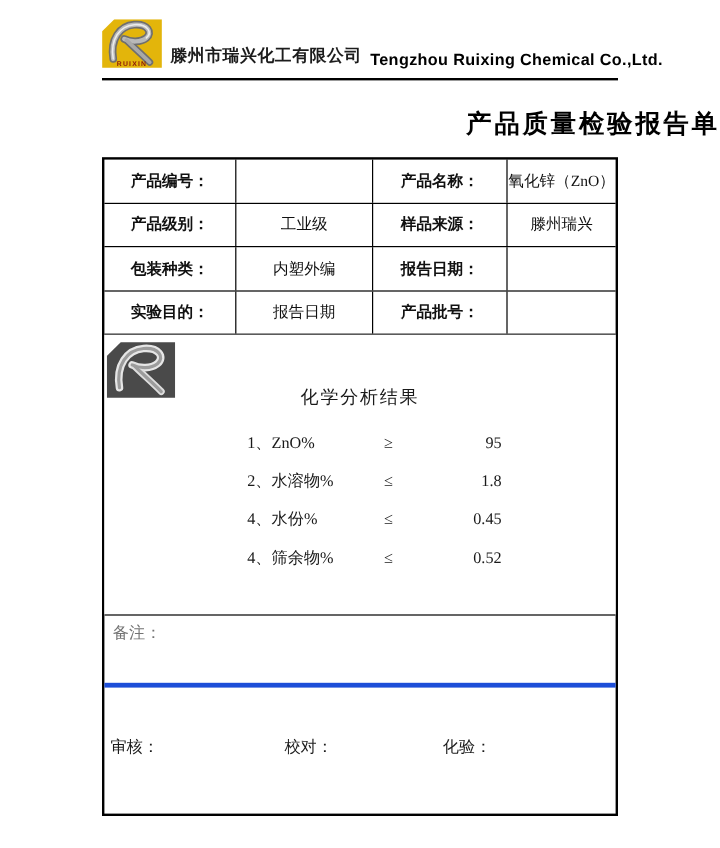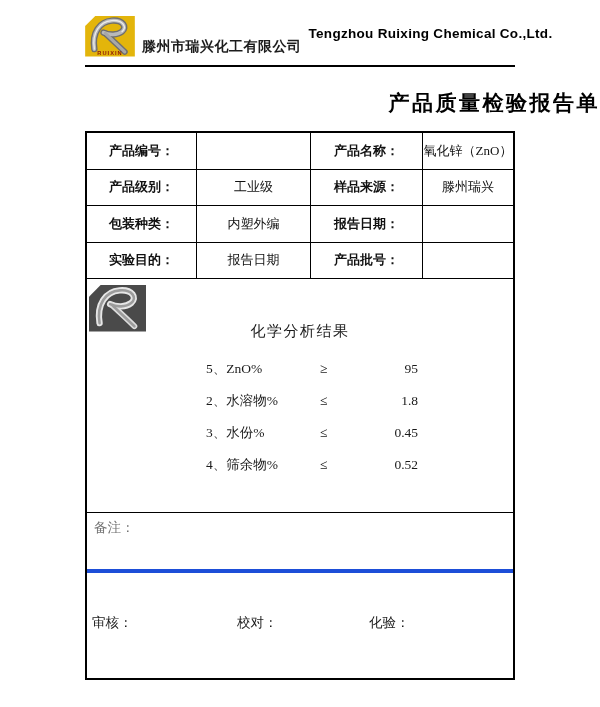--- a/index.html
+++ b/index.html
@@ -14,21 +14,21 @@
     border-bottom:2px solid #000;
     display:flex; align-items:flex-end; gap:7px;
   }
   .logo { margin-bottom:3px; flex:0 0 auto; }
   .company-cn {
     font-family:Liberation Sans, sans-serif; font-size:14px; font-weight:700;
     color:#1c1c1c; margin-bottom:9px; letter-spacing:0.5px; white-space:nowrap;
   }
   .company-en {
     font-family:"Liberation Sans", sans-serif; font-size:13.5px; font-weight:700;
-    color:#000; margin-bottom:24px; letter-spacing:0.3px; white-space:nowrap;
+    color:#000; margin-bottom:8px; letter-spacing:0.3px; white-space:nowrap;
   }
   
   .title {
     position:absolute; top:89px; left:0; width:600px; text-align:right;
     font-size:21px; font-weight:700; letter-spacing:2.5px; color:#000;
   }
   
   .report-table {
     position:absolute; left:85px; top:131px; width:430px;
     border:2px solid #000; background:#fff;
@@ -126,31 +126,31 @@
         <path d="M10,36 C7,18 16,6 29,5 C41,4 46,12 40,17 C35,21 26,21 20,18" fill="none" stroke="#e6e6e6" stroke-width="6" stroke-linecap="round"></path>
         <path d="M22,19 C28,25 35,31 43,39" fill="none" stroke="#dddddd" stroke-width="5.5" stroke-linecap="round"></path>
         <path d="M10,36 C7,18 16,6 29,5 C41,4 46,12 40,17 C35,21 26,21 20,18" fill="none" stroke="#9c9c9c" stroke-width="2.5" stroke-linecap="round"></path>
         <path d="M22,19 C28,25 35,31 43,39" fill="none" stroke="#9c9c9c" stroke-width="2.5" stroke-linecap="round"></path>
       </svg>
 
       <div class="analysis-title">化学分析结果</div>
 
       <div class="analysis-items">
         <div class="analysis-item">
-          <span class="name">5、ZnO%</span>
+          <span class="name">1、ZnO%</span>
           <span class="op">≥</span>
           <span class="val">95</span>
         </div>
         <div class="analysis-item">
           <span class="name">2、水溶物%</span>
           <span class="op">≤</span>
           <span class="val">1.8</span>
         </div>
         <div class="analysis-item">
-          <span class="name">3、水份%</span>
+          <span class="name">4、水份%</span>
           <span class="op">≤</span>
           <span class="val">0.45</span>
         </div>
         <div class="analysis-item">
           <span class="name">4、筛余物%</span>
           <span class="op">≤</span>
           <span class="val">0.52</span>
         </div>
       </div>
     </div>

